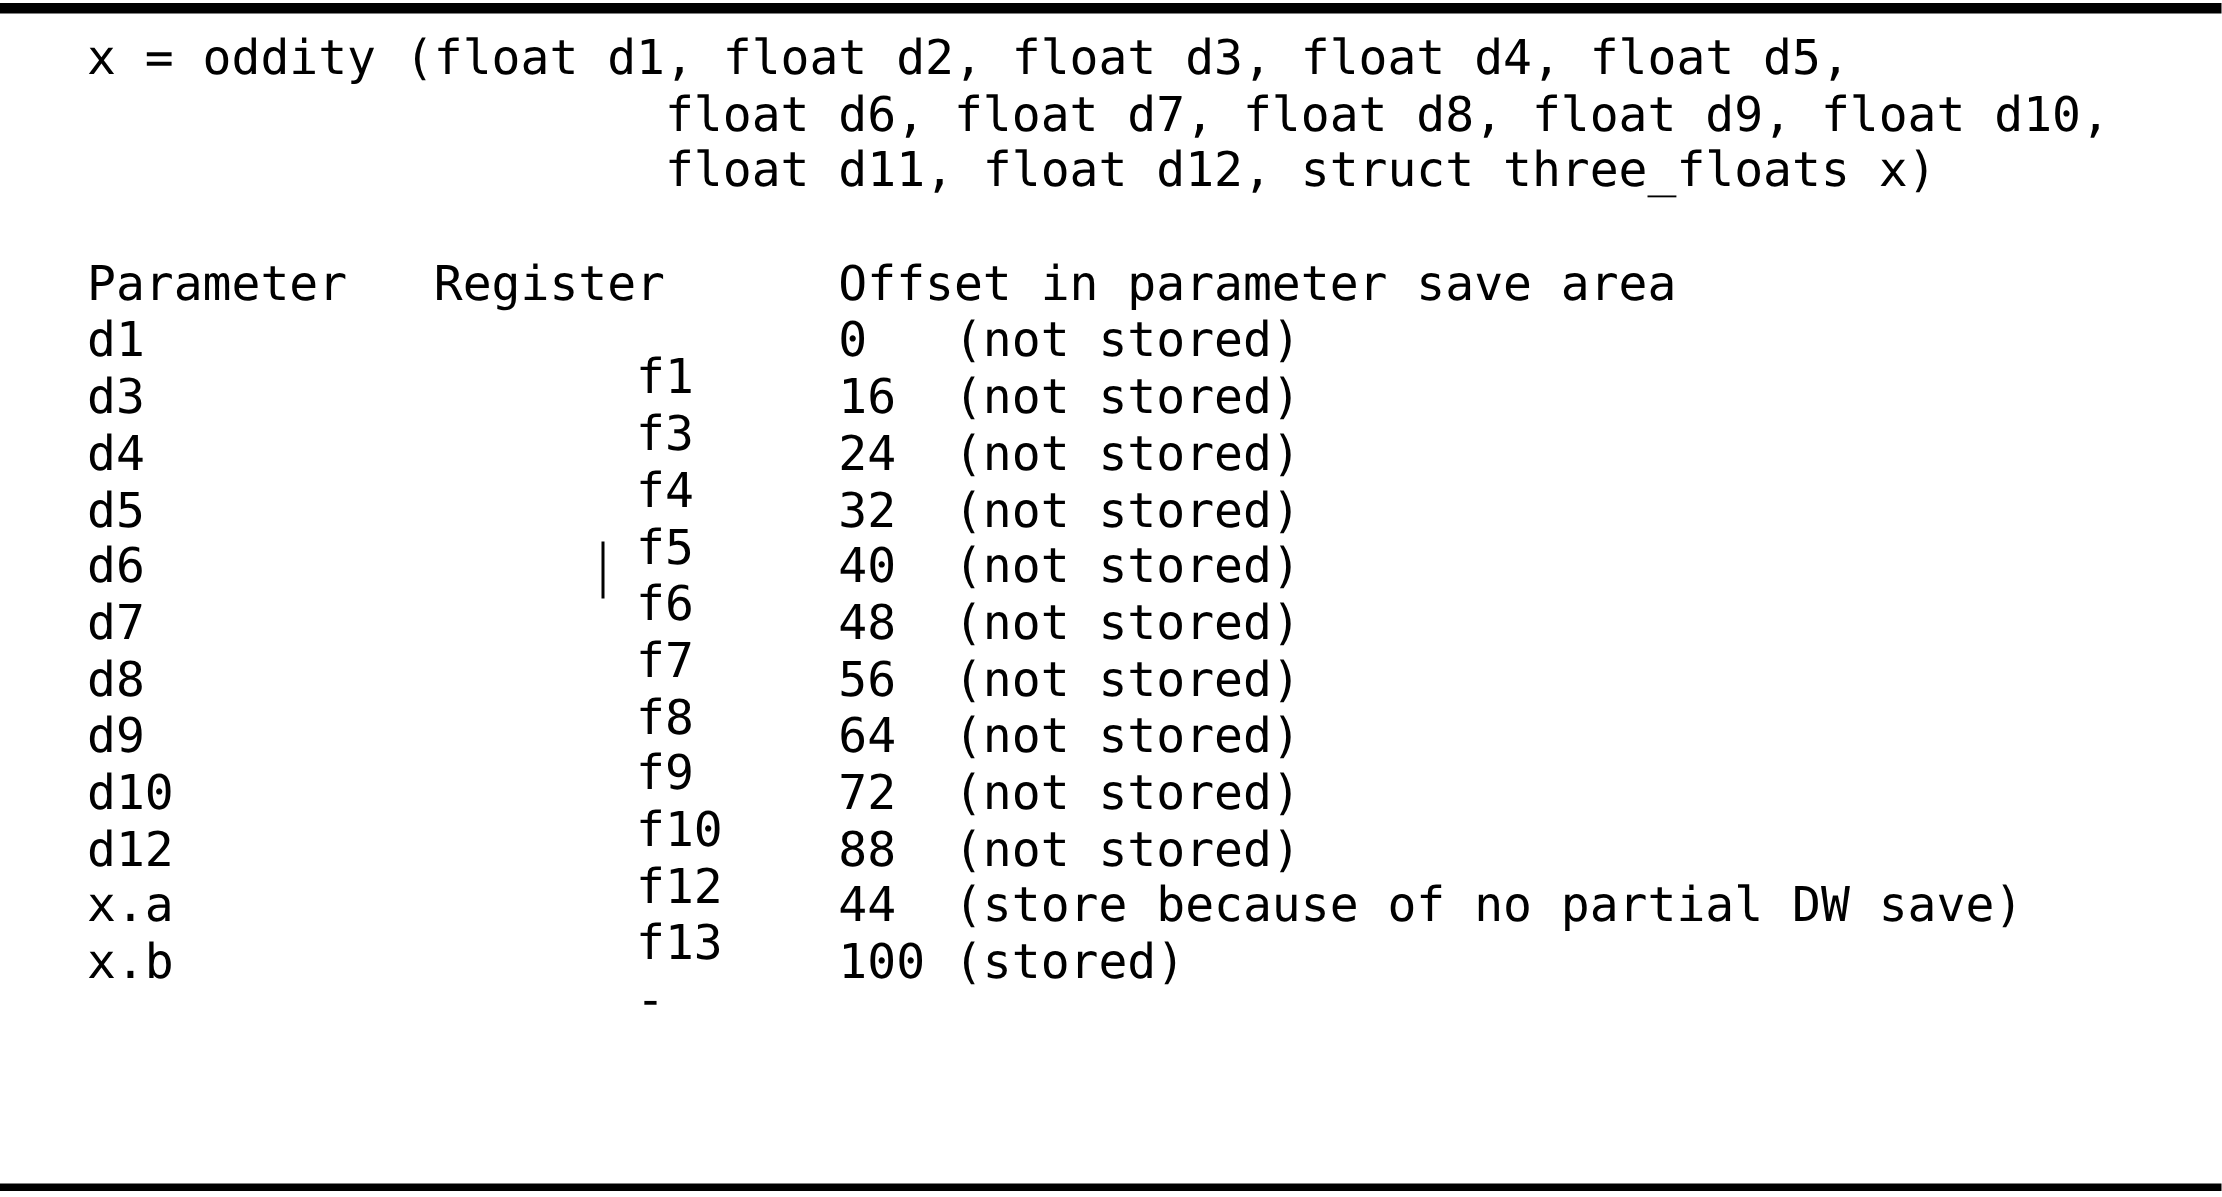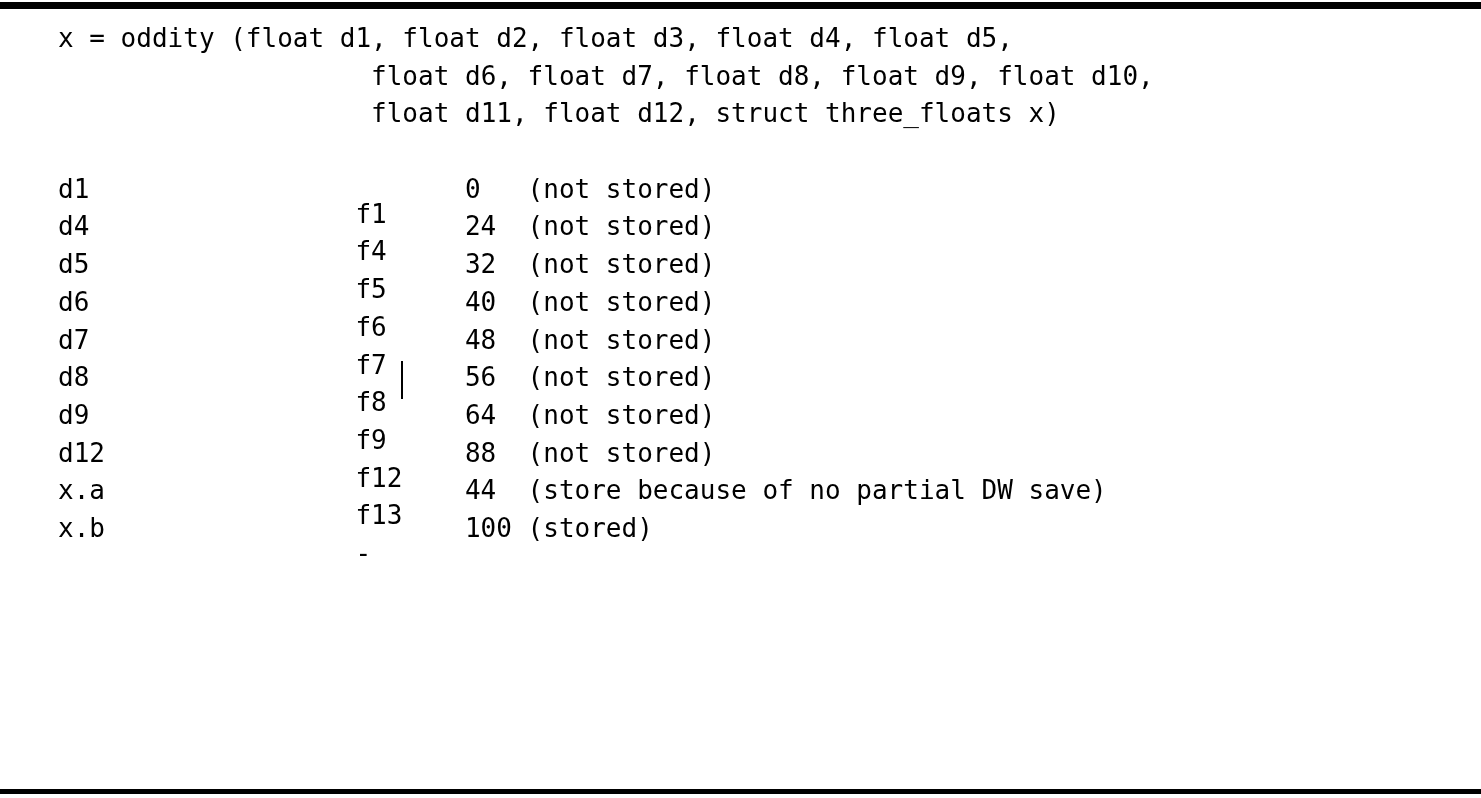--- a/index.html
+++ b/index.html
@@ -30,21 +30,21 @@
   }
   .rule-bottom {
     top: 789px;
     height: 5px;
   }
   .content {
     position: absolute;
     left: 58px;
     top: 20px;
     font-family: "DejaVu Sans Mono", "Liberation Mono", monospace;
-    font-size: 26px;
+    font-size: 32px;
     line-height: 37.7px;
     color: #000000;
     font-weight: 400;
   }
   .line {
     height: 37.7px;
     white-space: pre;
   }
   .trow {
     height: 37.7px;
@@ -79,28 +79,31 @@
   <div class="rule rule-top"></div>
 
   <div class="content">
 
     <div class="line">x = oddity (float d1, float d2, float d3, float d4, float d5,</div>
     <div class="line">                    float d6, float d7, float d8, float d9, float d10,</div>
     <div class="line">                    float d11, float d12, struct three_floats x)</div>
 
     <div class="line"></div>
 
+    <div class="trow"><span class="c-param-h">Parameter</span><span class="c-reg-h">Register</span><span class="c-off-h">Offset in parameter save area</span></div>
 
     <div class="trow"><span class="c-param">d1</span><span class="c-reg">f1</span><span class="c-off">0</span><span class="c-note">(not stored)</span></div>
+    <div class="trow"><span class="c-param">d3</span><span class="c-reg">f3</span><span class="c-off">16</span><span class="c-note">(not stored)</span></div>
     <div class="trow"><span class="c-param">d4</span><span class="c-reg">f4</span><span class="c-off">24</span><span class="c-note">(not stored)</span></div>
     <div class="trow"><span class="c-param">d5</span><span class="c-reg">f5</span><span class="c-off">32</span><span class="c-note">(not stored)</span></div>
     <div class="trow"><span class="c-param">d6</span><span class="c-reg">f6</span><span class="c-off">40</span><span class="c-note">(not stored)</span></div>
     <div class="trow"><span class="c-param">d7</span><span class="c-reg">f7</span><span class="c-off">48</span><span class="c-note">(not stored)</span></div>
     <div class="trow"><span class="c-param">d8</span><span class="c-reg">f8</span><span class="c-off">56</span><span class="c-note">(not stored)</span></div>
     <div class="trow"><span class="c-param">d9</span><span class="c-reg">f9</span><span class="c-off">64</span><span class="c-note">(not stored)</span></div>
+    <div class="trow"><span class="c-param">d10</span><span class="c-reg">f10</span><span class="c-off">72</span><span class="c-note">(not stored)</span></div>
     <div class="trow"><span class="c-param">d12</span><span class="c-reg">f12</span><span class="c-off">88</span><span class="c-note">(not stored)</span></div>
     <div class="trow"><span class="c-param">x.a</span><span class="c-reg">f13</span><span class="c-off">44</span><span class="c-note">(store because of no partial DW save)</span></div>
     <div class="trow"><span class="c-param">x.b</span><span class="c-reg">-</span><span class="c-off">100</span><span class="c-note">(stored)</span></div>
 
   </div>
 
   <div class="caret"></div>
 
   <div class="rule rule-bottom"></div>
 

